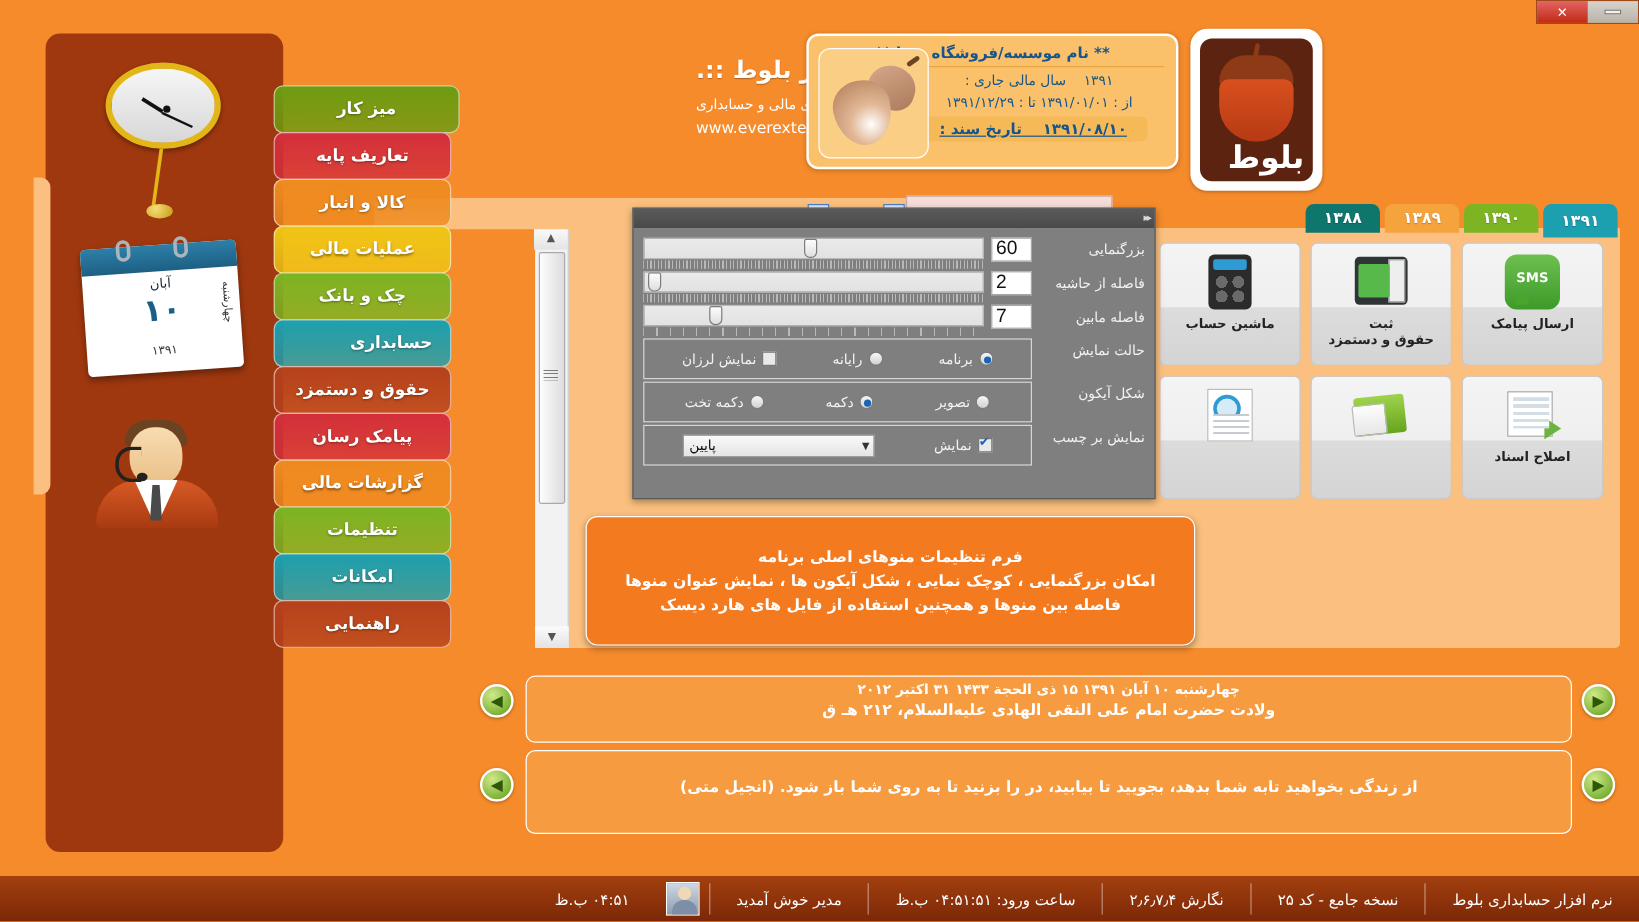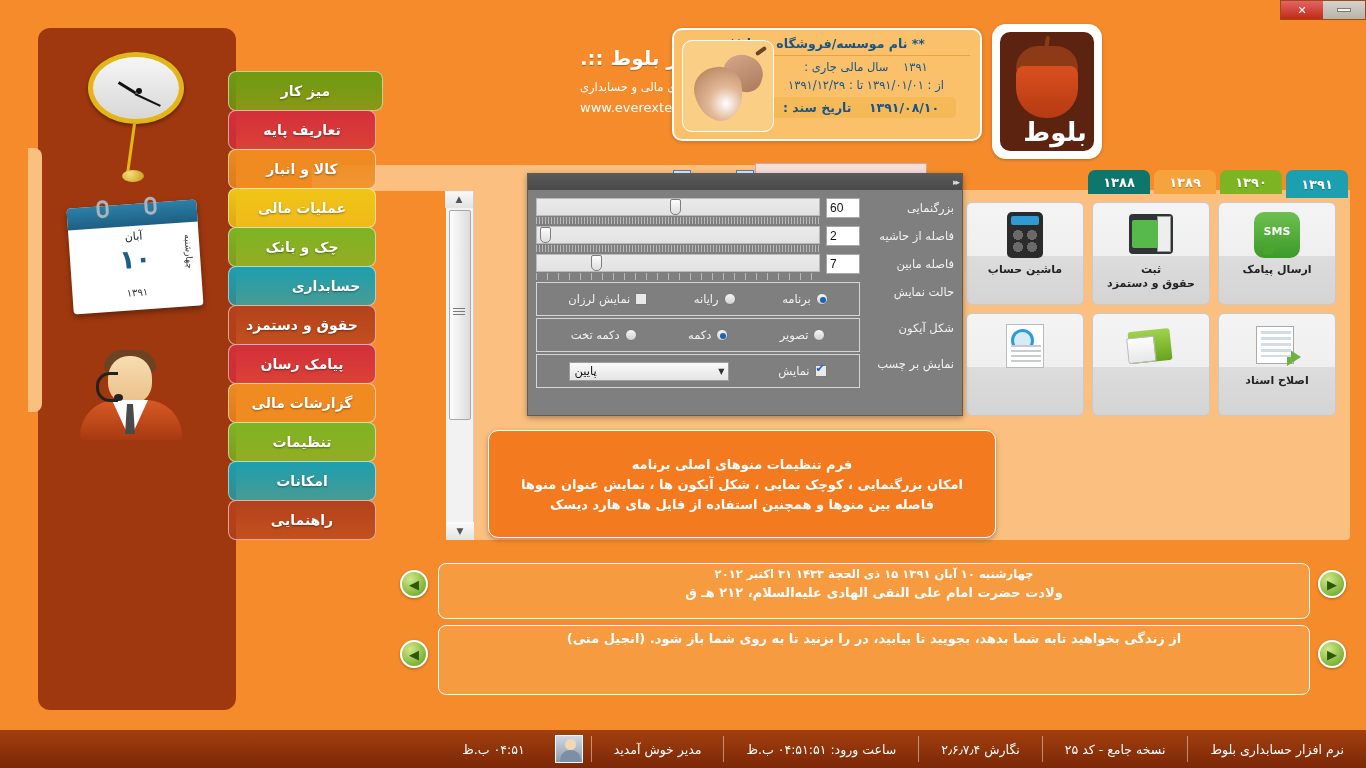--- a/index.html
+++ b/index.html
@@ -71,21 +71,21 @@
   }
   #fiscal .title{
     color:#15558C; font-size:12.5px; font-weight:bold; text-align:center;
     padding:6px 0 4px 0; margin:0 10px; border-bottom:1px solid #e8a43f;
   }
   #fiscal .row{
     color:#15558C; font-size:11.5px; padding:4px 14px 0 92px; text-align:center; direction:rtl;
   }
   #fiscal .docdate{
     margin:5px 24px 0 92px; background:#F6B958; border-radius:5px;
-    font-size:12.5px; font-weight:bold; color:#15558C; padding:3px 6px; text-align:center;
+    font-size:12.5px; font-weight:bold; color:#15558C; padding:3px 6px; text-align:center;text-decoration:underline;
   }
   #acorn{
     position:absolute; left:8px; top:10px; width:92px; height:92px;
     background:#FBCE86; border:1px solid #fff; border-radius:10px;
   }
   #acorn .a-cap{
     position:absolute; left:40px; top:14px; width:40px; height:36px;
     background:linear-gradient(135deg,#D8A98B,#A9795A); border-radius:50% 50% 40% 40%;
     transform:rotate(18deg);
   }
@@ -235,21 +235,21 @@
   #dialog .dtitle{
     height:16px; background:linear-gradient(#5a5a5a,#4a4a4a);
     display:flex; align-items:center; justify-content:flex-start; padding:0 4px;
   }
   #dialog .dtitle .chev{ color:#d9d9d9; font-size:9px; letter-spacing:-2px;}
   #dialog .body{ padding:8px 8px 0 8px; }
   .drow{ display:flex; align-items:flex-start; gap:6px; direction:rtl; margin-bottom:2px;}
   .drow .dlabel{ width:88px; color:#f2f2f2; font-size:11.5px; text-align:right; padding-top:3px;}
   .dnum{
     width:34px; height:20px; background:#fff; border:1px solid #a7a7a7;
-    font-size:12px; color:#111; padding:2px 3px; text-align:left; direction:ltr;
+    font-size:16px; color:#111; padding:2px 3px; text-align:left; direction:ltr;
   }
   .sliderwrap{ flex:1; }
   .slider{
     position:relative; height:18px; background:linear-gradient(#eaeaea,#e2e2e2);
     border:1px solid #b9b9b9;
   }
   .slider .knob{
     position:absolute; top:0px; width:11px; height:16px;
     background:linear-gradient(#fdfdfd,#dedede); border:1px solid #7d7d7d;
     border-radius:2px 2px 5px 5px;
@@ -658,21 +658,21 @@
   <div class="content">ولادت حضرت امام علی النقی الهادی علیه‌السلام، ۲۱۲ هـ ق</div>
 </div>
 <div class="navbtn" style="top:570px; right:20px">
     <span>▶</span>
   </div>
 <div class="navbtn" style="top:570px; right:938px">
     <span>◀</span>
   </div>
 
 <div class="newsbar" style="top:625px; height:70px">
-  <div class="content" style="padding-top:5px">از زندگی بخواهید تابه شما بدهد، بجویید تا بیابید، در را بزنید تا به روی شما باز شود. (انجیل متی)</div>
+  <div class="content" style="padding-top:23px">از زندگی بخواهید تابه شما بدهد، بجویید تا بیابید، در را بزنید تا به روی شما باز شود. (انجیل متی)</div>
 </div>
 <div class="navbtn" style="top:640px; right:20px">
     <span>▶</span>
   </div>
 <div class="navbtn" style="top:640px; right:938px">
     <span>◀</span>
   </div>
 
 <div id="nav">
     <div class="navitem first" style="background: linear-gradient(rgb(109, 155, 18), rgba(109, 155, 18, 0.8));">

